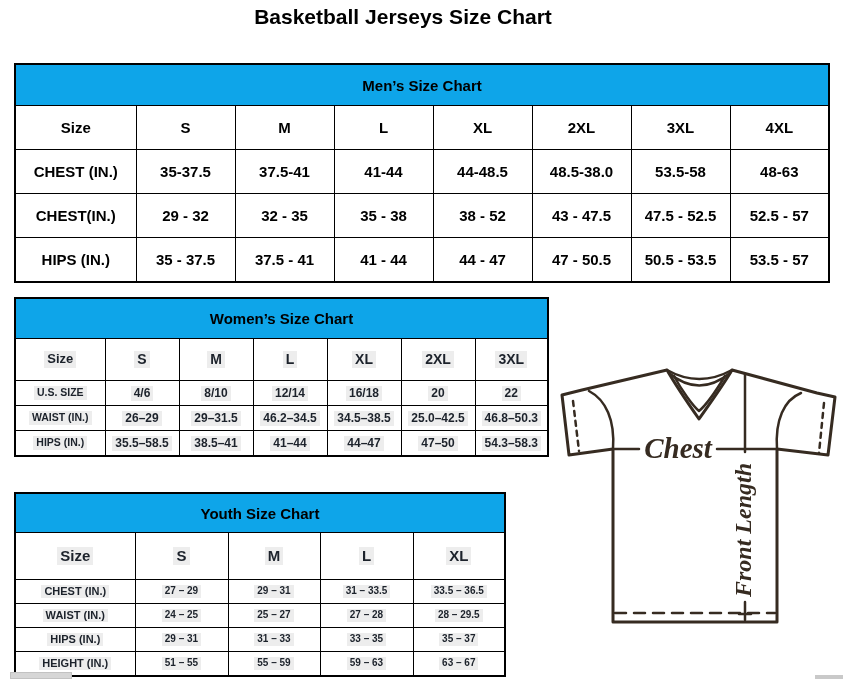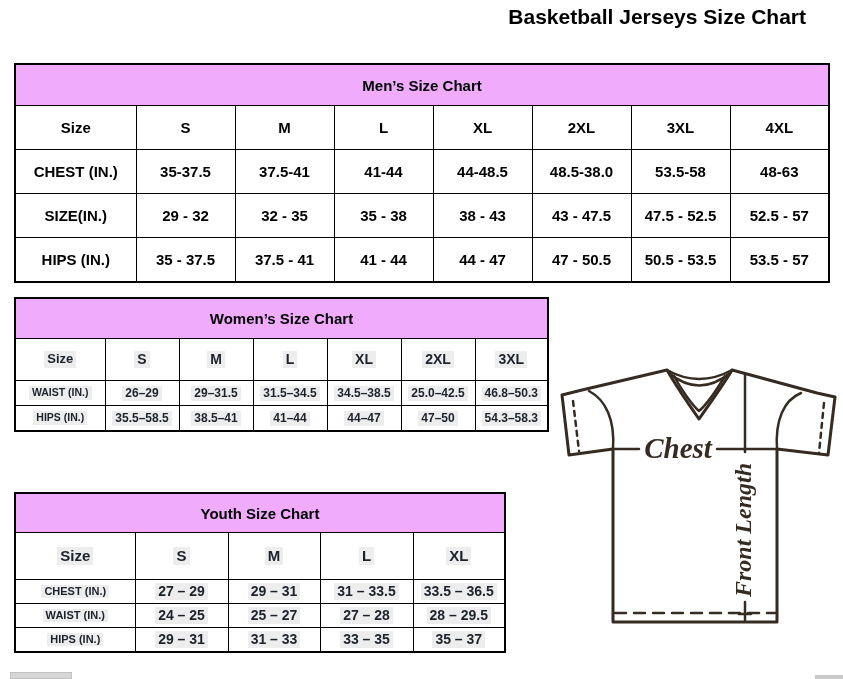--- a/index.html
+++ b/index.html
@@ -1,52 +1,52 @@
 <!DOCTYPE html>
 <html><head>
 <meta charset="utf-8">
 <style>
   html,body { margin:0; padding:0; }
   body {
     width:843px; height:679px; position:relative; overflow:hidden;
     background:#ffffff; font-family:"Liberation Sans", sans-serif;
   }
   .page-title {
-    position:absolute; top:5px; left:0; width:806px; text-align:right;
+    position:absolute; top:5px; left:0; width:806px; text-align:center;
     font-size:21px; font-weight:bold; color:#000;
   }
   table.size-table {
     position:absolute; border-collapse:collapse; table-layout:fixed;
     border:2px solid #000;
   }
   table.size-table td {
     border:1px solid #000; text-align:center; vertical-align:middle;
     padding:0; font-weight:bold; color:#000; overflow:hidden; white-space:nowrap;
   }
-  tr.chart-header td { background:#f0abfc; font-size:15px; }
+  tr.chart-header td { background:#0ea5e9; font-size:15px; }
   
   #mens { left:14px; top:63px; width:814px; }
   #mens tr.chart-header td { height:40px; }
   #mens tr.size-row td   { height:43px; font-size:15px; }
   #mens tr.data-row td   { height:43px; font-size:15px; }
   #mens td.row-label     { font-size:14px; }
   
   #womens { left:14px; top:297px; width:533px; }
   #womens td { color:#1c222b; }
   #womens tr.chart-header td { height:39px; color:#000; }
   #womens tr.size-row td { height:41px; font-size:14px; }
   #womens tr.size-row td.row-label { font-size:13px; }
   #womens tr.data-row td { height:24px; font-size:12px; }
   #womens tr.data-row td.row-label { font-size:10.5px; }
   
   #youth { left:14px; top:492px; width:490px; }
   #youth td { color:#1c222b; }
   #youth tr.chart-header td { height:38px; color:#000; }
   #youth tr.size-row td { height:46px; font-size:15px; }
-  #youth tr.data-row td { height:23px; font-size:14px; }
+  #youth tr.data-row td { height:23px; font-size:10px; }
   #youth tr.data-row td.row-label { font-size:11px; }
   
   .shade { background:#ededed; padding:0 3px; display:inline-block; line-height:1.25; }
   
   #jersey-diagram { position:absolute; left:556px; top:362px; width:284px; height:264px; }
   #jersey-diagram text {
     font-family:"Liberation Serif", serif; font-style:italic; font-weight:bold;
     fill:#362b21;
   }
   
@@ -88,25 +88,25 @@
         <td class="row-label"><span>CHEST (IN.)</span></td>
         <td class="value-cell"><span>35-37.5</span></td>
         <td class="value-cell"><span>37.5-41</span></td>
         <td class="value-cell"><span>41-44</span></td>
         <td class="value-cell"><span>44-48.5</span></td>
         <td class="value-cell"><span>48.5-38.0</span></td>
         <td class="value-cell"><span>53.5-58</span></td>
         <td class="value-cell"><span>48-63</span></td>
       </tr>
       <tr class="data-row">
-        <td class="row-label"><span>SIZE(IN.)</span></td>
+        <td class="row-label"><span>CHEST(IN.)</span></td>
         <td class="value-cell"><span>29 - 32</span></td>
         <td class="value-cell"><span>32 - 35</span></td>
         <td class="value-cell"><span>35 - 38</span></td>
-        <td class="value-cell"><span>38 - 43</span></td>
+        <td class="value-cell"><span>38 - 52</span></td>
         <td class="value-cell"><span>43 - 47.5</span></td>
         <td class="value-cell"><span>47.5 - 52.5</span></td>
         <td class="value-cell"><span>52.5 - 57</span></td>
       </tr>
       <tr class="data-row">
         <td class="row-label"><span>HIPS (IN.)</span></td>
         <td class="value-cell"><span>35 - 37.5</span></td>
         <td class="value-cell"><span>37.5 - 41</span></td>
         <td class="value-cell"><span>41 - 44</span></td>
         <td class="value-cell"><span>44 - 47</span></td>
@@ -134,24 +134,33 @@
 <tr class="size-row">
         <td class="row-label"><span class="shade">Size</span></td>
         <td class="size-cell"><span class="shade">S</span></td>
         <td class="size-cell"><span class="shade">M</span></td>
         <td class="size-cell"><span class="shade">L</span></td>
         <td class="size-cell"><span class="shade">XL</span></td>
         <td class="size-cell"><span class="shade">2XL</span></td>
         <td class="size-cell"><span class="shade">3XL</span></td>
       </tr>
       <tr class="data-row">
+        <td class="row-label"><span class="shade">U.S. SIZE</span></td>
+        <td class="value-cell"><span class="shade">4/6</span></td>
+        <td class="value-cell"><span class="shade">8/10</span></td>
+        <td class="value-cell"><span class="shade">12/14</span></td>
+        <td class="value-cell"><span class="shade">16/18</span></td>
+        <td class="value-cell"><span class="shade">20</span></td>
+        <td class="value-cell"><span class="shade">22</span></td>
+      </tr>
+      <tr class="data-row">
         <td class="row-label"><span class="shade">WAIST (IN.)</span></td>
         <td class="value-cell"><span class="shade">26–29</span></td>
         <td class="value-cell"><span class="shade">29–31.5</span></td>
-        <td class="value-cell"><span class="shade">31.5–34.5</span></td>
+        <td class="value-cell"><span class="shade">46.2–34.5</span></td>
         <td class="value-cell"><span class="shade">34.5–38.5</span></td>
         <td class="value-cell"><span class="shade">25.0–42.5</span></td>
         <td class="value-cell"><span class="shade">46.8–50.3</span></td>
       </tr>
       <tr class="data-row">
         <td class="row-label"><span class="shade">HIPS (IN.)</span></td>
         <td class="value-cell"><span class="shade">35.5–58.5</span></td>
         <td class="value-cell"><span class="shade">38.5–41</span></td>
         <td class="value-cell"><span class="shade">41–44</span></td>
         <td class="value-cell"><span class="shade">44–47</span></td>
@@ -194,20 +203,27 @@
         <td class="value-cell"><span class="shade">27 – 28</span></td>
         <td class="value-cell"><span class="shade">28 – 29.5</span></td>
       </tr>
       <tr class="data-row">
         <td class="row-label"><span class="shade">HIPS (IN.)</span></td>
         <td class="value-cell"><span class="shade">29 – 31</span></td>
         <td class="value-cell"><span class="shade">31 – 33</span></td>
         <td class="value-cell"><span class="shade">33 – 35</span></td>
         <td class="value-cell"><span class="shade">35 – 37</span></td>
       </tr>
+      <tr class="data-row">
+        <td class="row-label"><span class="shade">HEIGHT (IN.)</span></td>
+        <td class="value-cell"><span class="shade">51 – 55</span></td>
+        <td class="value-cell"><span class="shade">55 – 59</span></td>
+        <td class="value-cell"><span class="shade">59 – 63</span></td>
+        <td class="value-cell"><span class="shade">63 – 67</span></td>
+      </tr>
     </tbody>
   </table>
 
 <svg id="jersey-diagram" viewBox="0 0 284 264" xmlns="http://www.w3.org/2000/svg">
   <g fill="none" stroke="#362b21" stroke-linejoin="round" stroke-linecap="round">
 
     <path stroke-width="3" d="M111,8 L26,28 L6,33 L13,93 L57,87 L57,260 L221,260 L221,87 L272,93 L279,35 L261,31 L176,8
              C168,22 150,47 143,57 C136,47 119,22 111,8 Z"></path>
 
     <path stroke-width="2.5" d="M111,8 Q143,26 176,8"></path>

